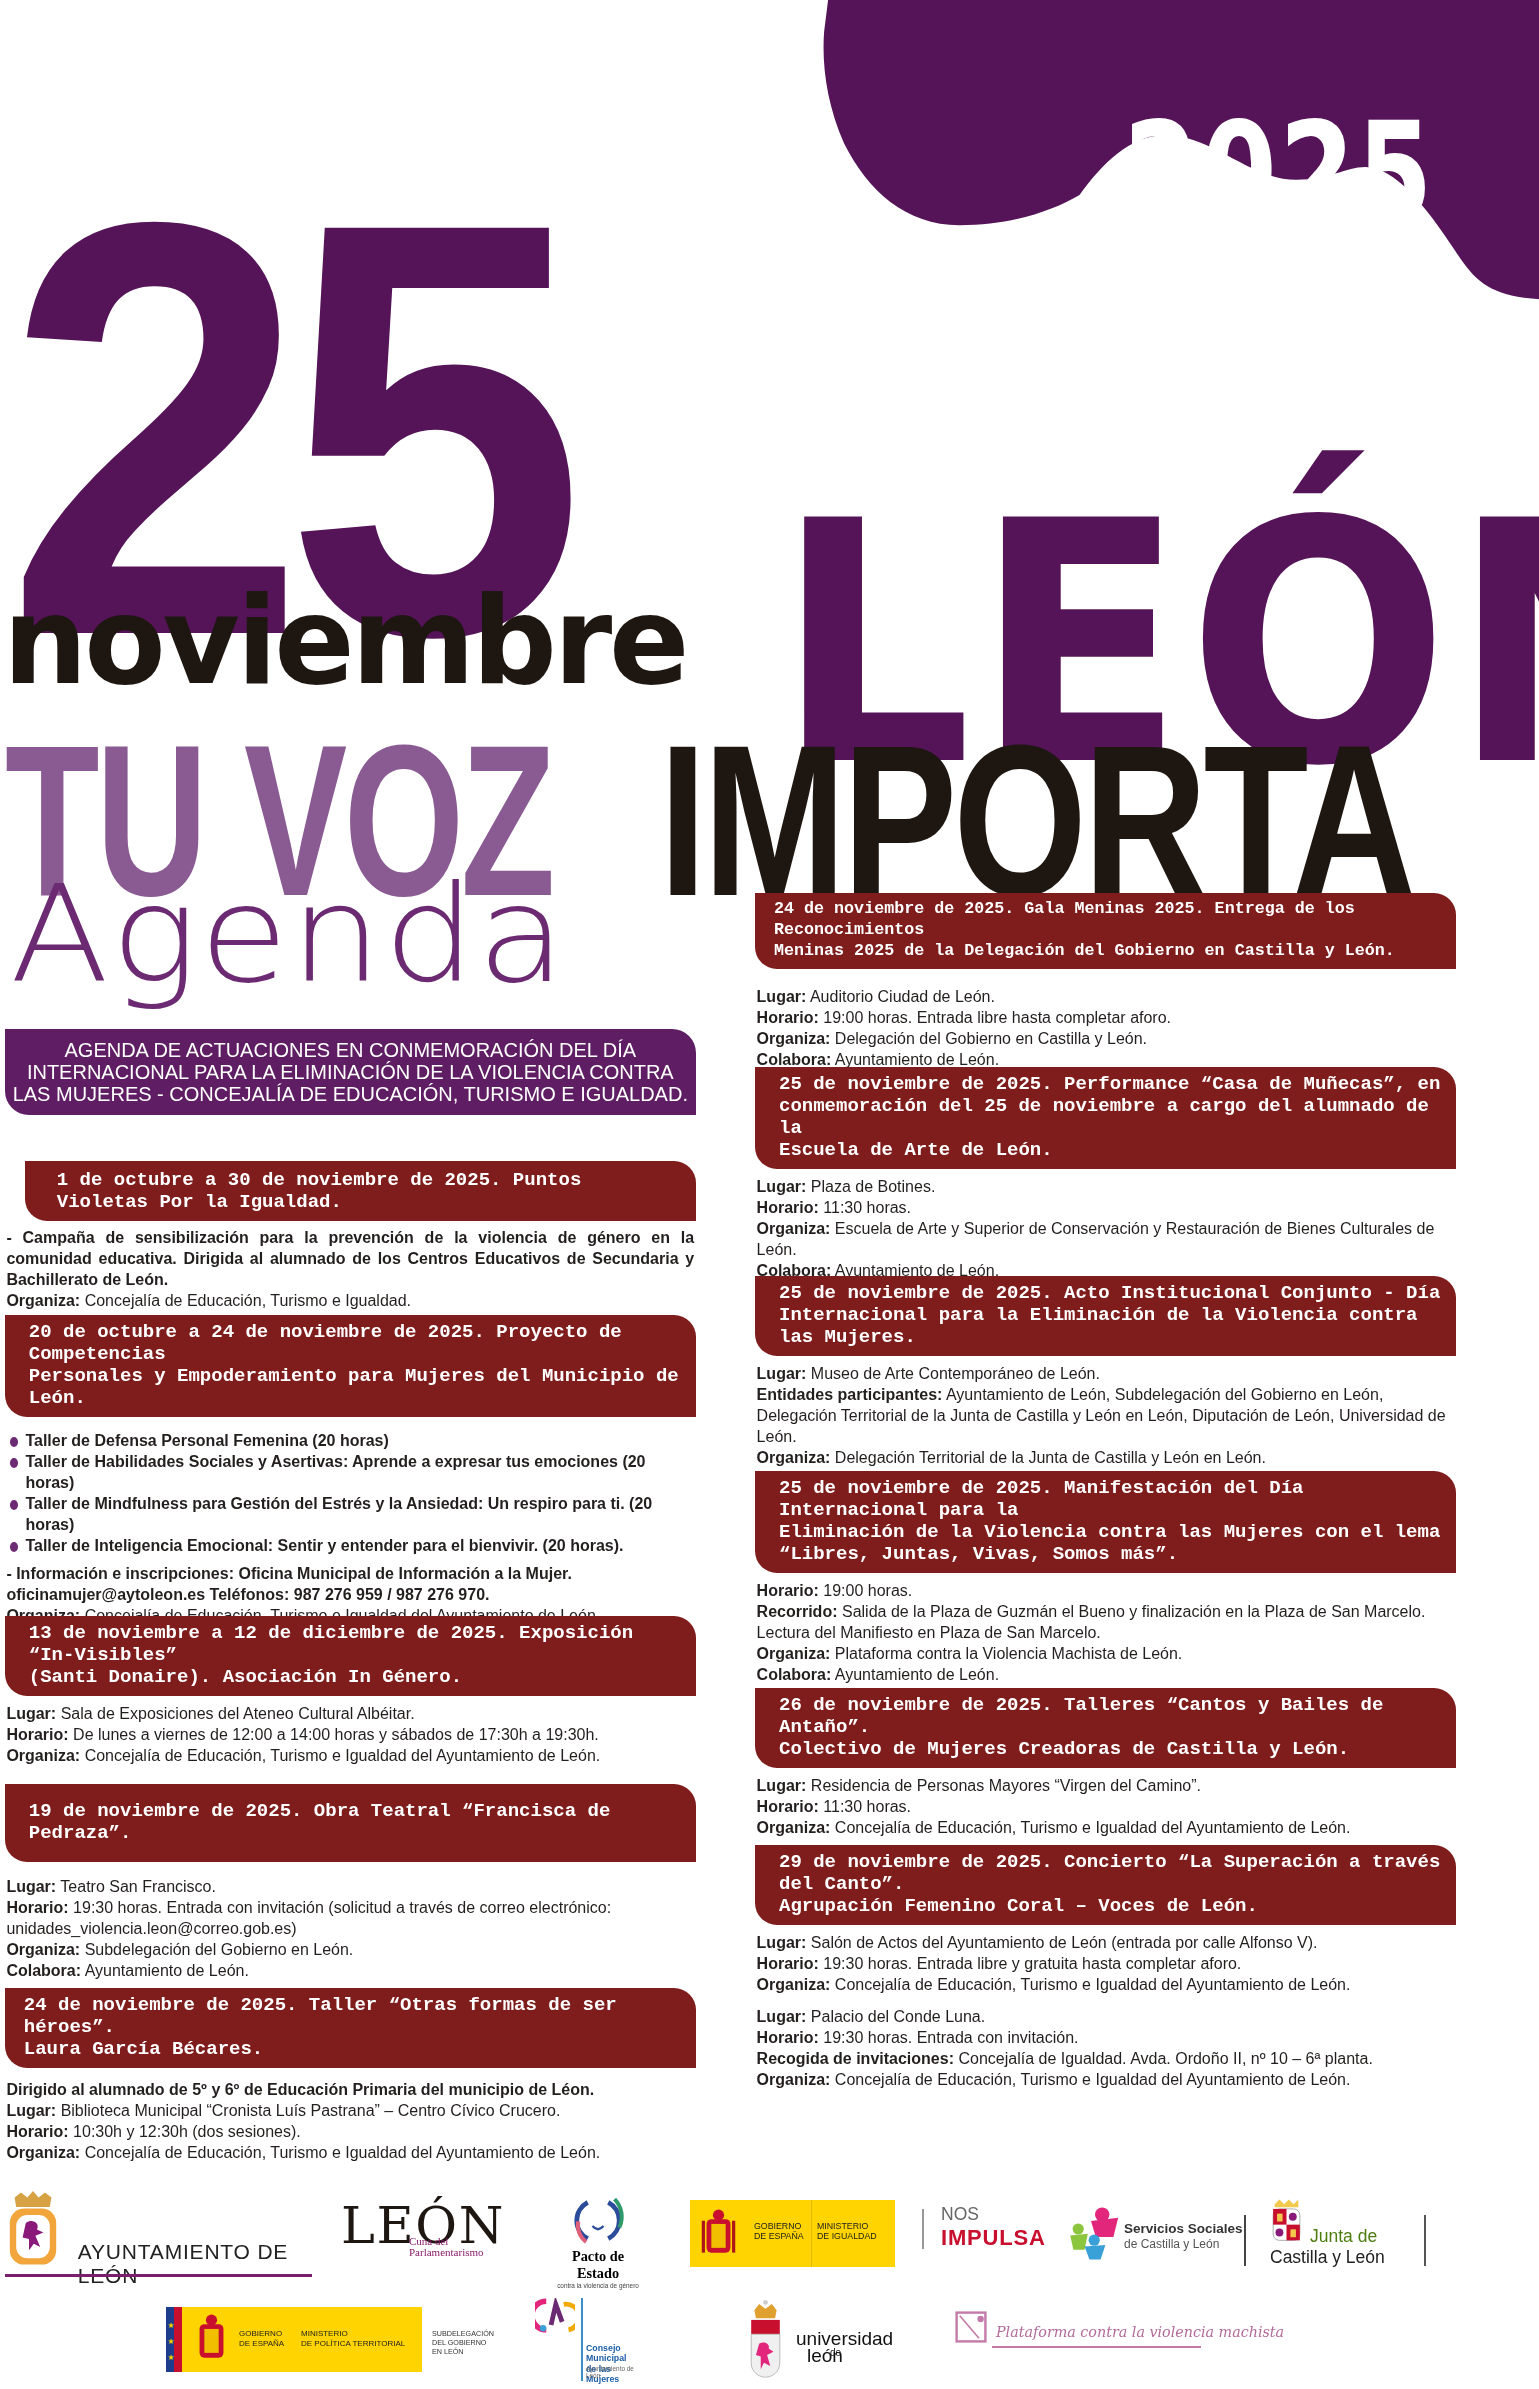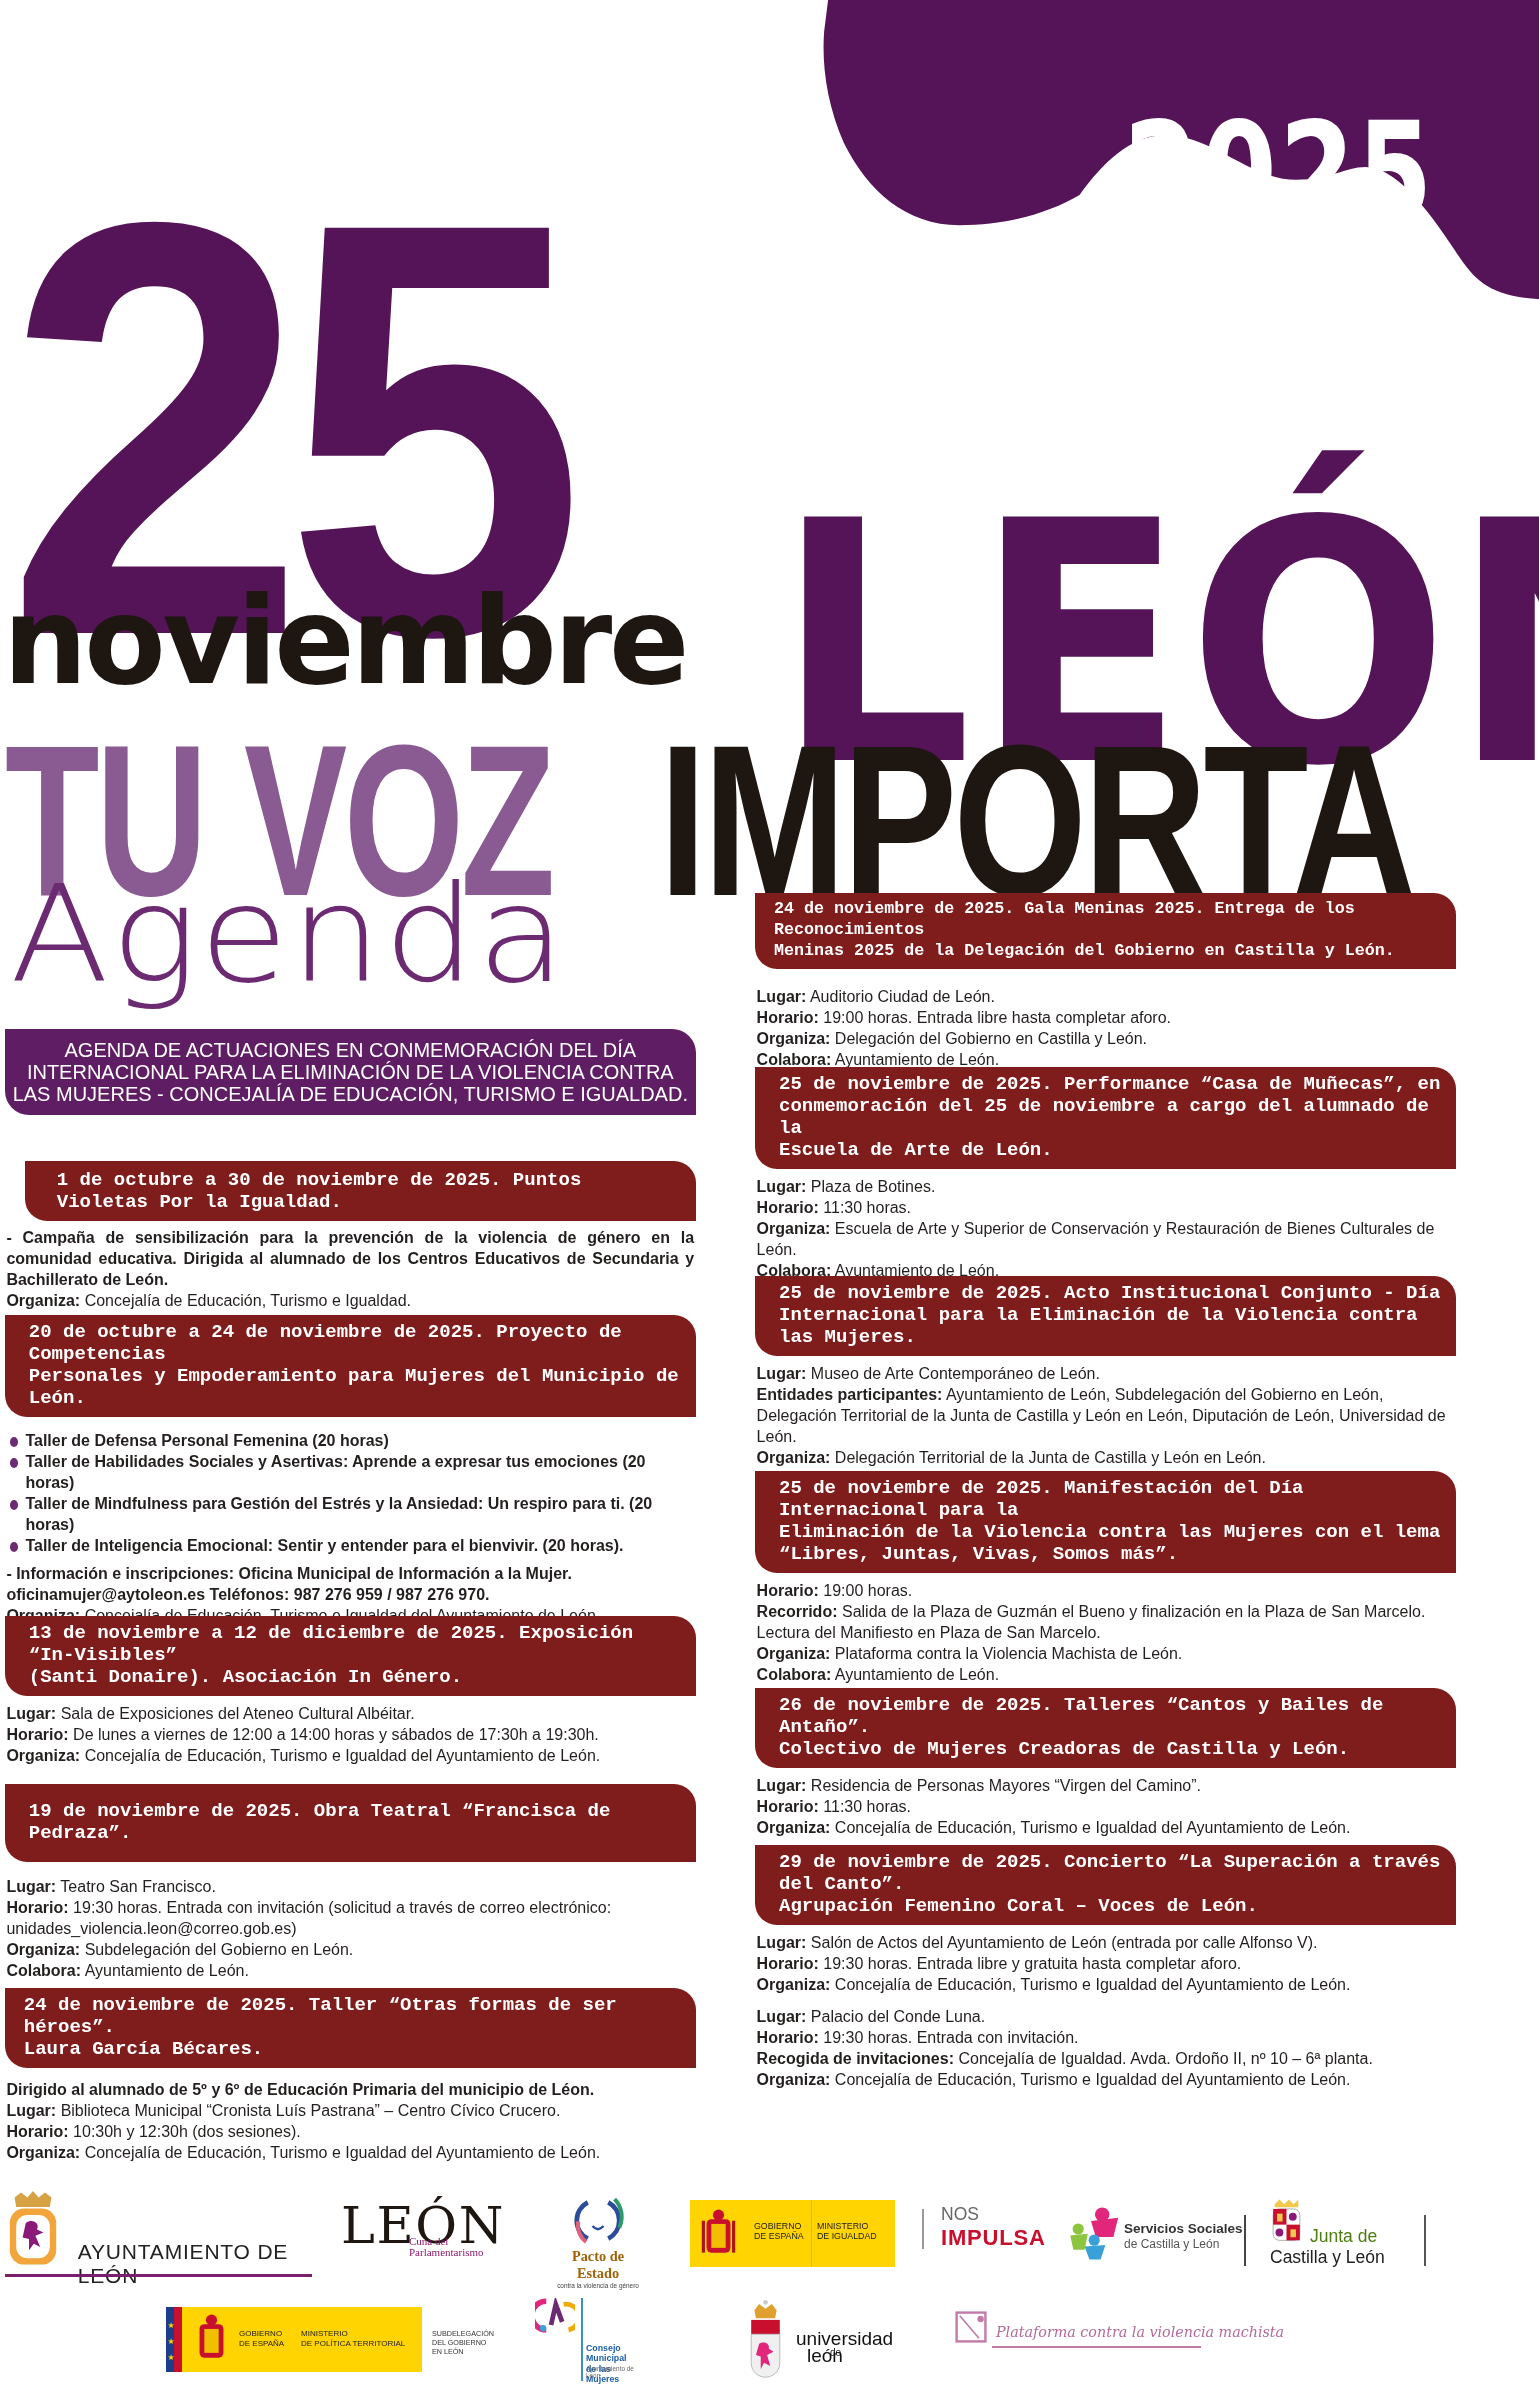--- a/index.html
+++ b/index.html
@@ -222,21 +222,21 @@
 </div>
 
 <div class="logo" style="left:554px;top:2196px;width:88px;height:80px;text-align:center;">
   <svg width="56" height="49" viewBox="0 0 70 62">
     <path d="M22 8 A26 26 0 0 0 22 54" stroke="#2b4c9a" stroke-width="6" fill="none"></path>
     <path d="M48 8 A26 26 0 0 1 48 54" stroke="#2b4c9a" stroke-width="6" fill="none"></path>
     <path d="M56 4 A32 32 0 0 1 62 40" stroke="#2e9a6a" stroke-width="5" fill="none"></path>
     <path d="M10 32 A26 26 0 0 0 20 58" stroke="#e0607a" stroke-width="5" fill="none"></path>
     <path d="M28 38 Q35 46 42 38" stroke="#2b4c9a" stroke-width="3" fill="none"></path>
   </svg>
-  <div class="logo-text" style="font-family:'Liberation Serif',serif;font-size:14.3px;color:#a16207;font-weight:bold;">Pacto de Estado</div>
+  <div class="logo-text" style="font-family:'Liberation Serif',serif;font-size:14.3px;color:#000000;font-weight:bold;">Pacto de Estado</div>
   <div class="logo-text" style="font-size:6.4px;color:#444;">contra la violencia de género</div>
 </div>
 
 <div class="logo" style="left:690px;top:2200px;width:205px;height:67px;background:#ffd400;">
   <svg class="abs" style="left:9.6px;top:8px;" width="37" height="51" viewBox="0 0 46 64">
     <rect x="8" y="14" width="30" height="42" rx="6" fill="#c8102e"></rect>
     <rect x="14" y="20" width="18" height="30" fill="#f1bf00"></rect>
     <circle cx="23" cy="9" r="7" fill="#c8102e"></circle>
     <rect x="2" y="16" width="4" height="40" fill="#ad1519"></rect>
     <rect x="40" y="16" width="4" height="40" fill="#ad1519"></rect>

